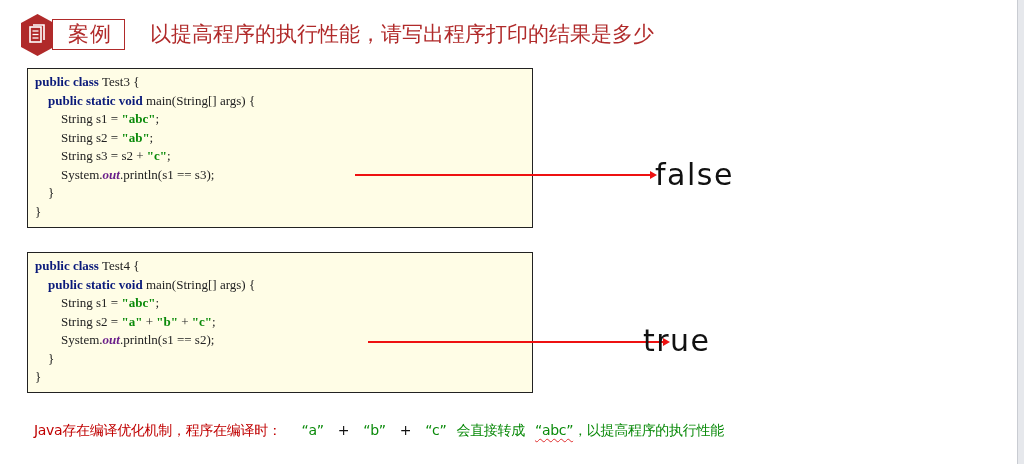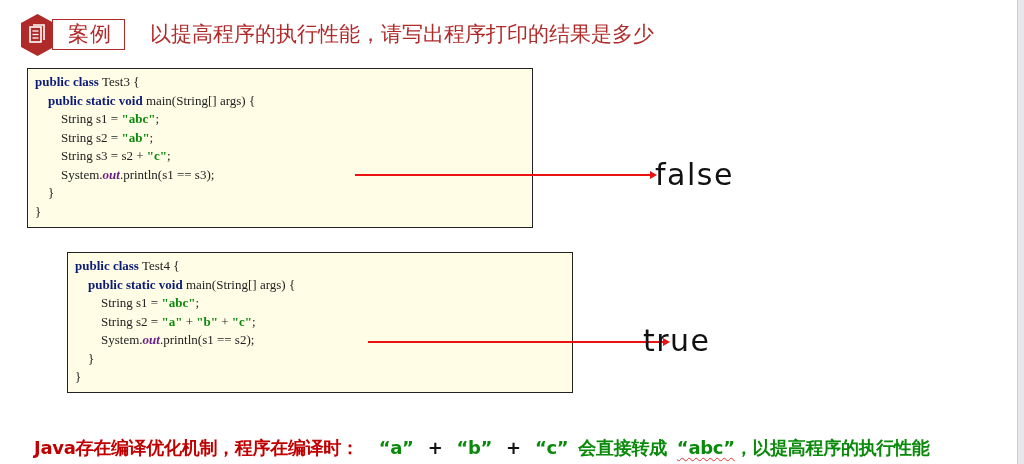--- a/index.html
+++ b/index.html
@@ -62,21 +62,21 @@
     
     .code-box {
       position: absolute;
       left: 27px;
       width: 506px;
       background: #fffde6;
       border: 1px solid #222;
       box-sizing: border-box;
     }
     .code-box.box1 { top: 68px; height: 160px; }
-    .code-box.box2 { top: 252px; height: 141px; margin-left: 40px; }
+    .code-box.box2 { top: 252px; height: 141px; }
     .code {
       position: absolute;
       left: 7px;
       top: 4px;
       font-family: Liberation Serif, serif;
       font-size: 13px;
       line-height: 18.5px;
       color: #222;
       white-space: pre;
       margin: 0;
@@ -104,24 +104,24 @@
       font-family: "DejaVu Sans", sans-serif;
       font-size: 30px;
       color: #111;
       letter-spacing: 1.5px;
       line-height: 34px;
     }
     
     .note {
       position: absolute;
       left: 34px;
-      top: 436px;
-      font-size: 18px;
+      top: 418px;
+      font-size: 14px;
       line-height: 24px;
-      font-weight: bold;
+      font-weight: normal;
       white-space: nowrap;
       font-family: "DejaVu Sans", "Liberation Sans", sans-serif;
       letter-spacing: -0.3px;
     }
     .note .red { color: #c00000; }
     .note .green { color: #0a8a0a; }
     .note .plus { color: #111; margin: 0 14px; }
     .note .gap { display: inline-block; width: 20px; }
     .squiggle {
       text-decoration: underline wavy #e03030;

